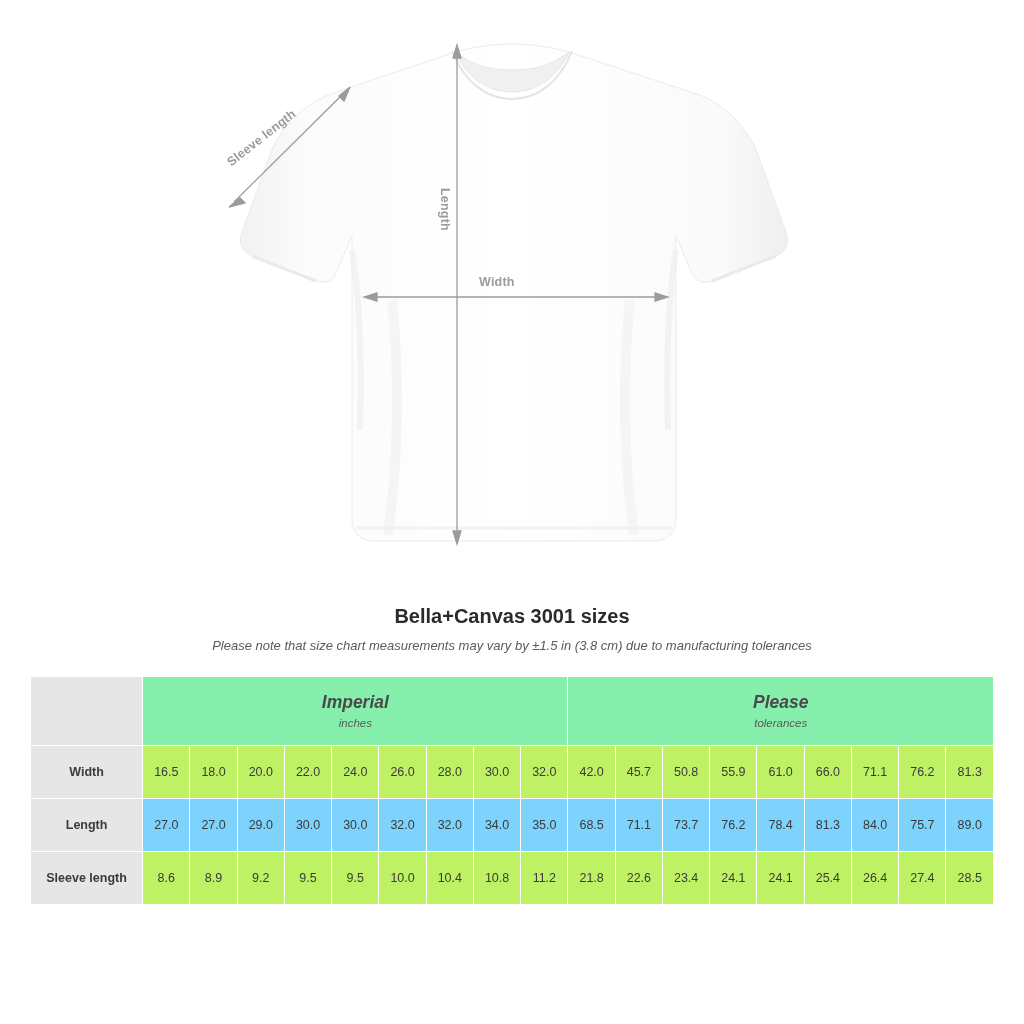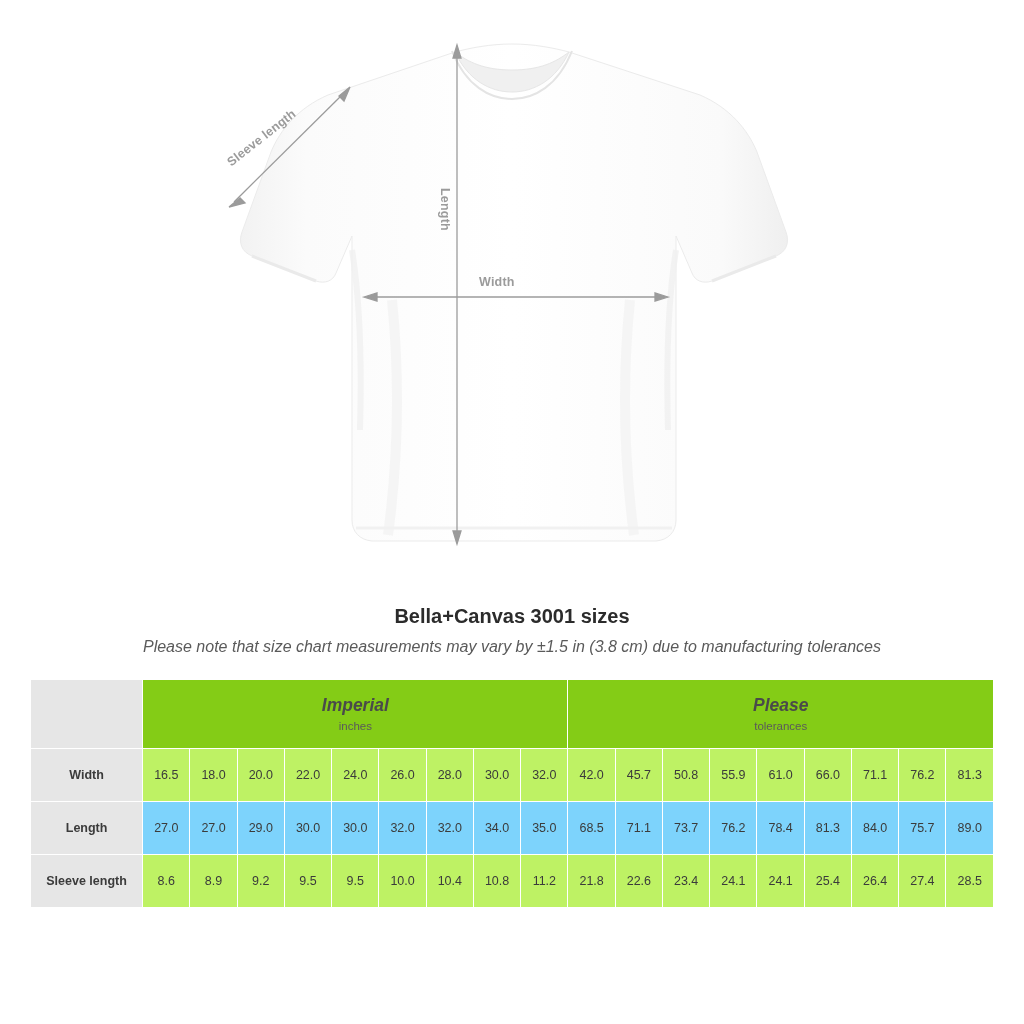--- a/index.html
+++ b/index.html
@@ -58,21 +58,21 @@
   
   .heading {
     text-align: center;
     font-size: 20px;
     font-weight: bold;
     color: #2b2b2b;
     margin-top: 20px;
   }
   .subheading {
     text-align: center;
-    font-size: 16px;
+    font-size: 13px;
     font-style: italic;
     color: #5a5a5a;
     margin-top: 10px;
   }
 
   
   .table-wrap {
     margin: 23px 30px 0 30px;
   }
   table.size-table {
@@ -82,33 +82,34 @@
   }
   table.size-table td, table.size-table th {
     border: 1px solid #ffffff;
     text-align: center;
     font-size: 12.5px;
     color: #3b3b3b;
     padding: 0;
     height: 40px;
   }
   .unit-head {
-    background: #84cc16;
+    background: #86efac;
     height: 68px !important;
     vertical-align: middle;
   }
   .unit-head .unit-title {
     font-size: 17.5px;
     font-weight: bold;
     font-style: italic;
     color: #4a4a4a;
     line-height: 1.35;
   }
   .unit-head .unit-sub {
     font-size: 11.5px;
+    font-style: italic;
     color: #5a5a5a;
     line-height: 1.4;
   }
   .corner-cell {
     background: #e6e6e6;
   }
   .sizes-row td {
     background: #ffffff;
     font-weight: bold;
     font-size: 12.5px;

